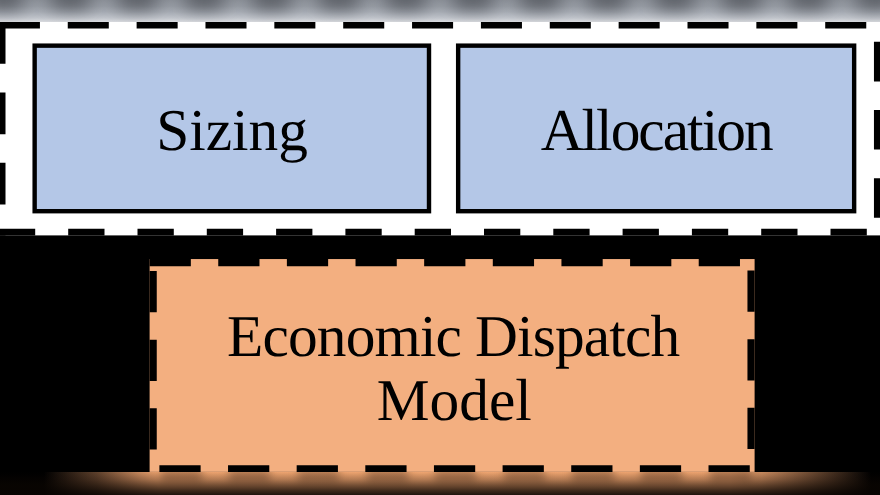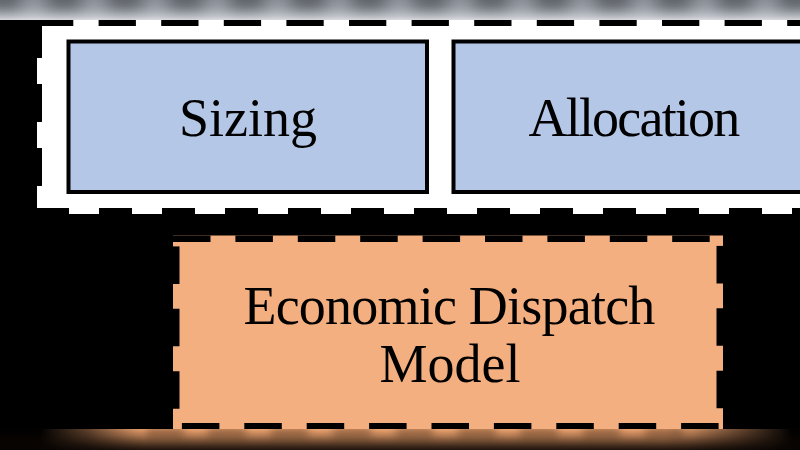--- a/index.html
+++ b/index.html
@@ -1,18 +1,18 @@
 <!DOCTYPE html>
 <html><head>
 <meta charset="utf-8">
 <style>
   html,body{margin:0;padding:0;}
   body{width:800px;height:450px;background:#000;position:relative;overflow:hidden;
        font-family:"Liberation Serif",serif;}
-  #stage{position:absolute;left:0;top:0;width:643px;height:450px;filter:blur(0.6px);padding-left:37px;}
+  #stage{position:absolute;left:0;top:0;width:643px;height:450px;filter:blur(0.6px);}
   #topband{position:absolute;left:0;top:0;width:800px;height:20px;overflow:hidden;
     background:linear-gradient(180deg,#8d929a 0%,#989da5 30%,#a8adb5 55%,#bfc3ca 80%,#dadce0 100%);}
   #topband .smudge{position:absolute;top:-8px;left:-14px;width:840px;height:16px;
     background:repeating-linear-gradient(90deg, rgba(30,32,38,0.55) 0px, rgba(30,32,38,0.55) 34px, rgba(30,32,38,0) 34px, rgba(30,32,38,0) 61px);
     filter:blur(8px);}
   #botband{position:absolute;left:0;top:429px;width:800px;height:21px;overflow:hidden;
     background:#000;}
   #botband .glow{position:absolute;left:0;top:0;width:800px;height:21px;
     background:linear-gradient(90deg, rgba(237,163,111,0) 5%, rgba(237,163,111,0.4) 11%, rgba(237,163,111,0.85) 16%, #eda36f 18%, #f0a671 50%, #eda36f 83%, rgba(237,163,111,0.85) 86.5%, rgba(237,163,111,0.4) 93%, rgba(237,163,111,0) 99%);}
   #botband .stripes{position:absolute;left:136px;top:-3px;width:550px;height:12px;

